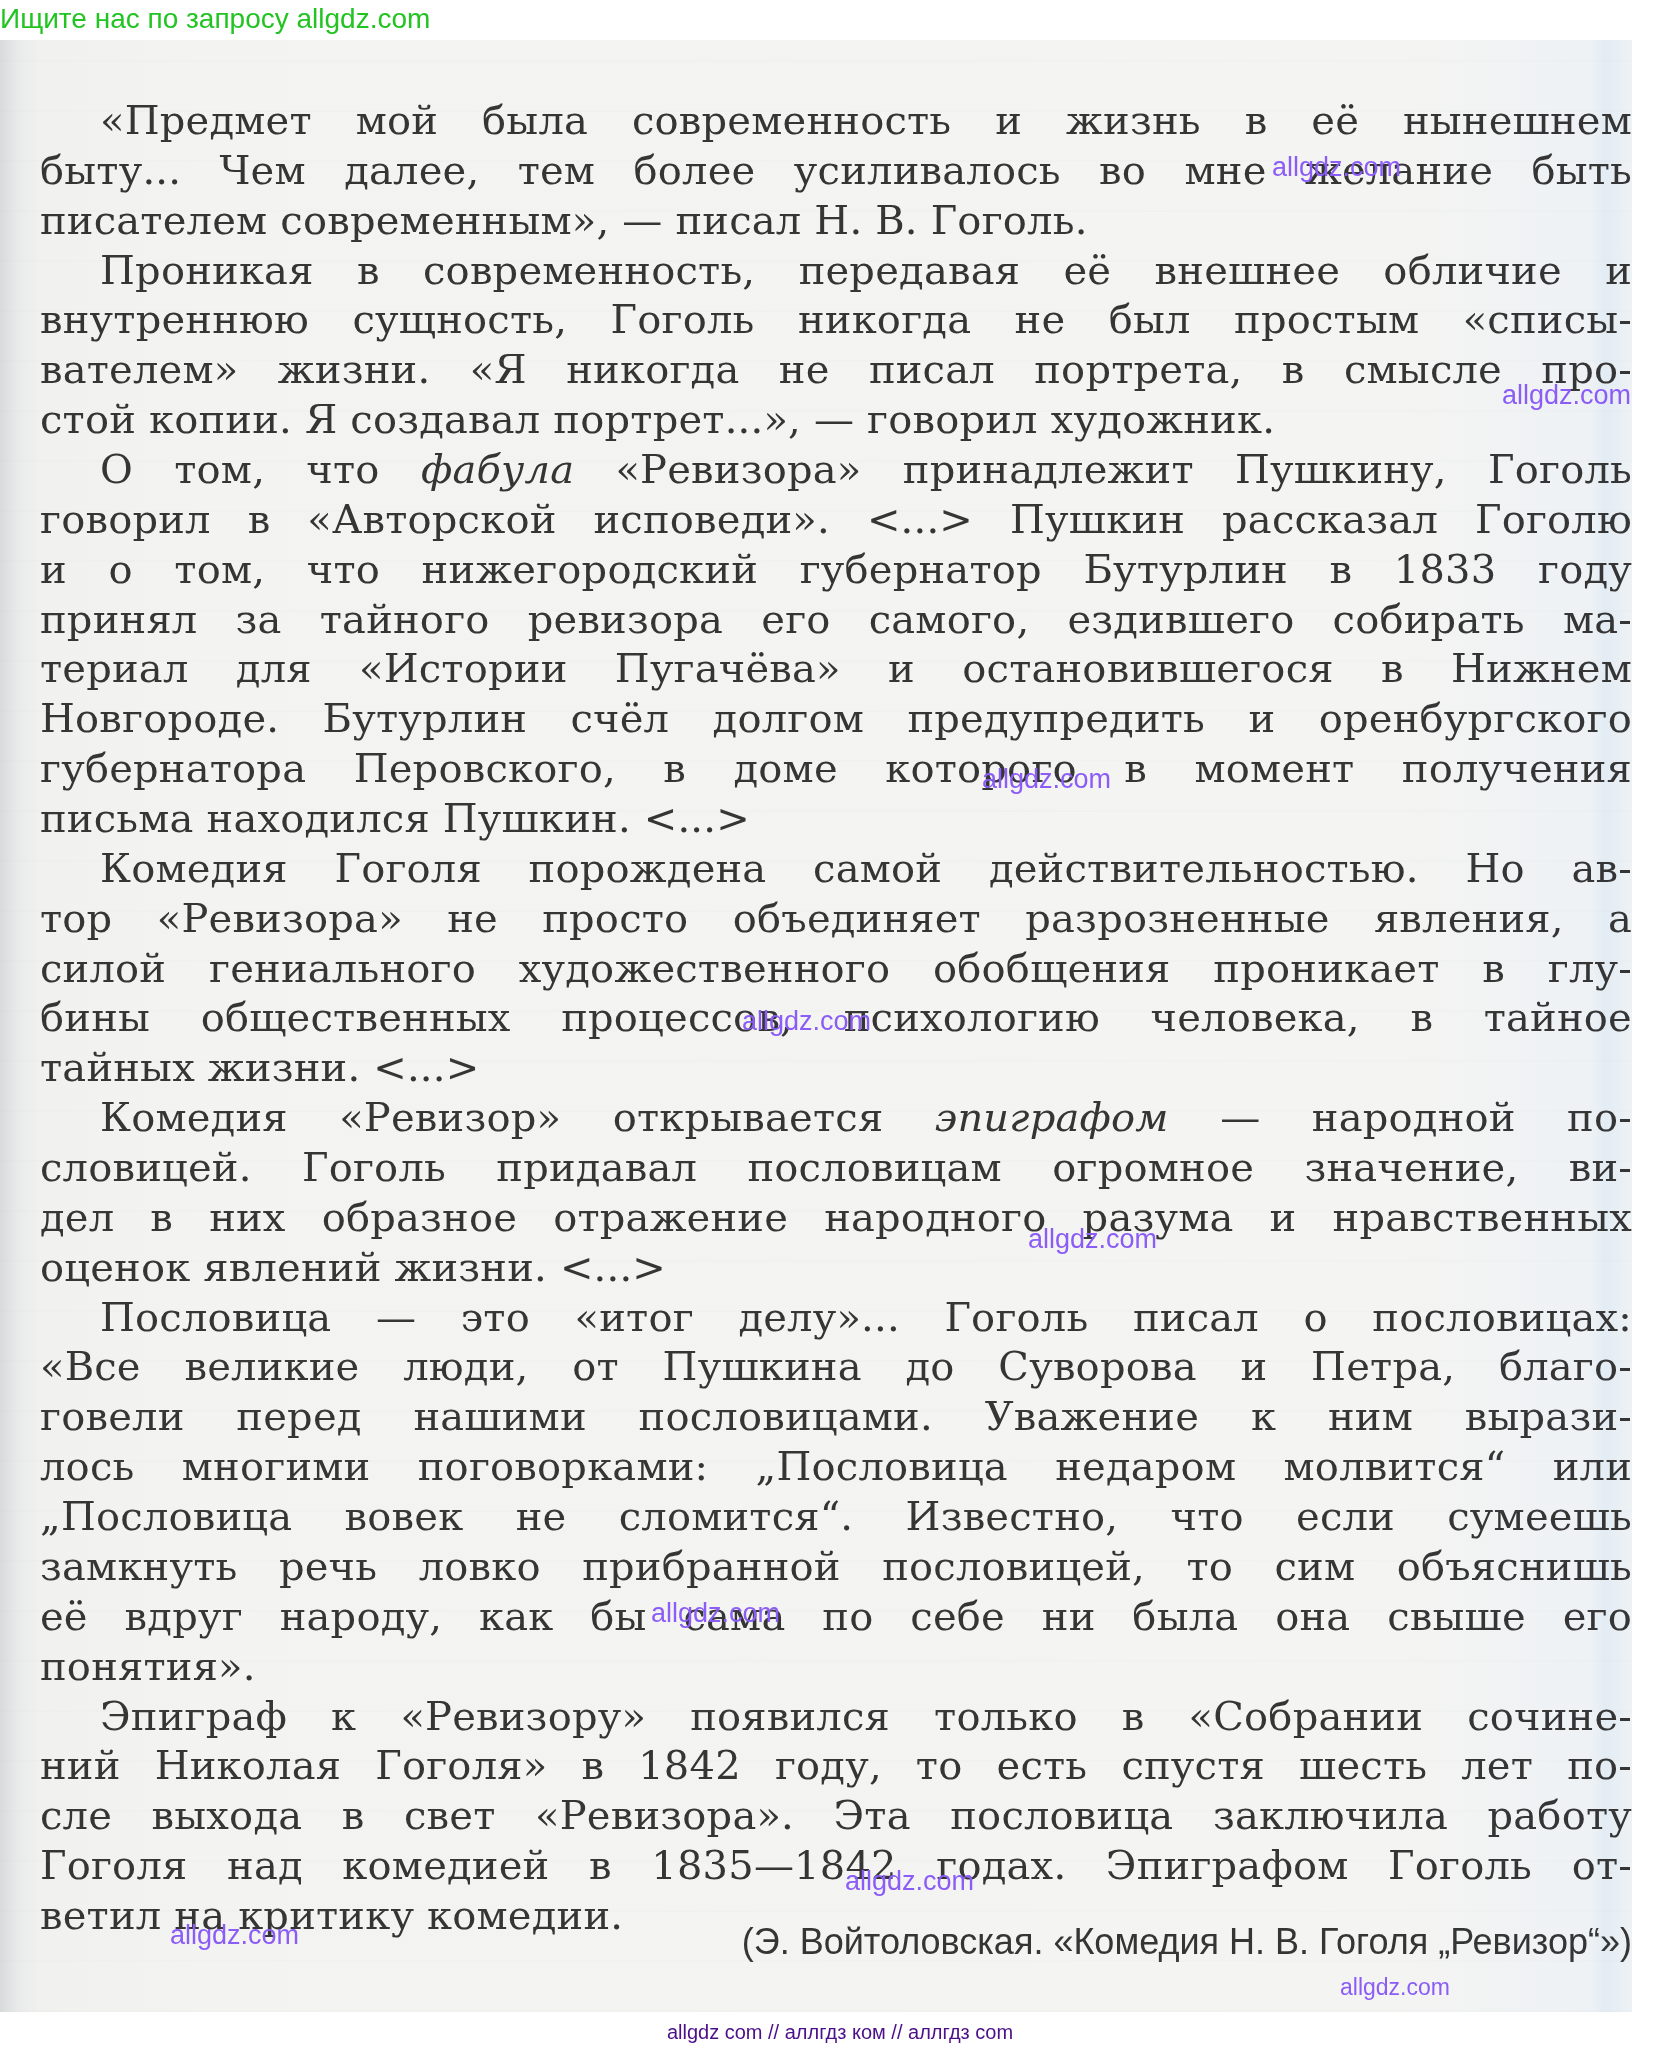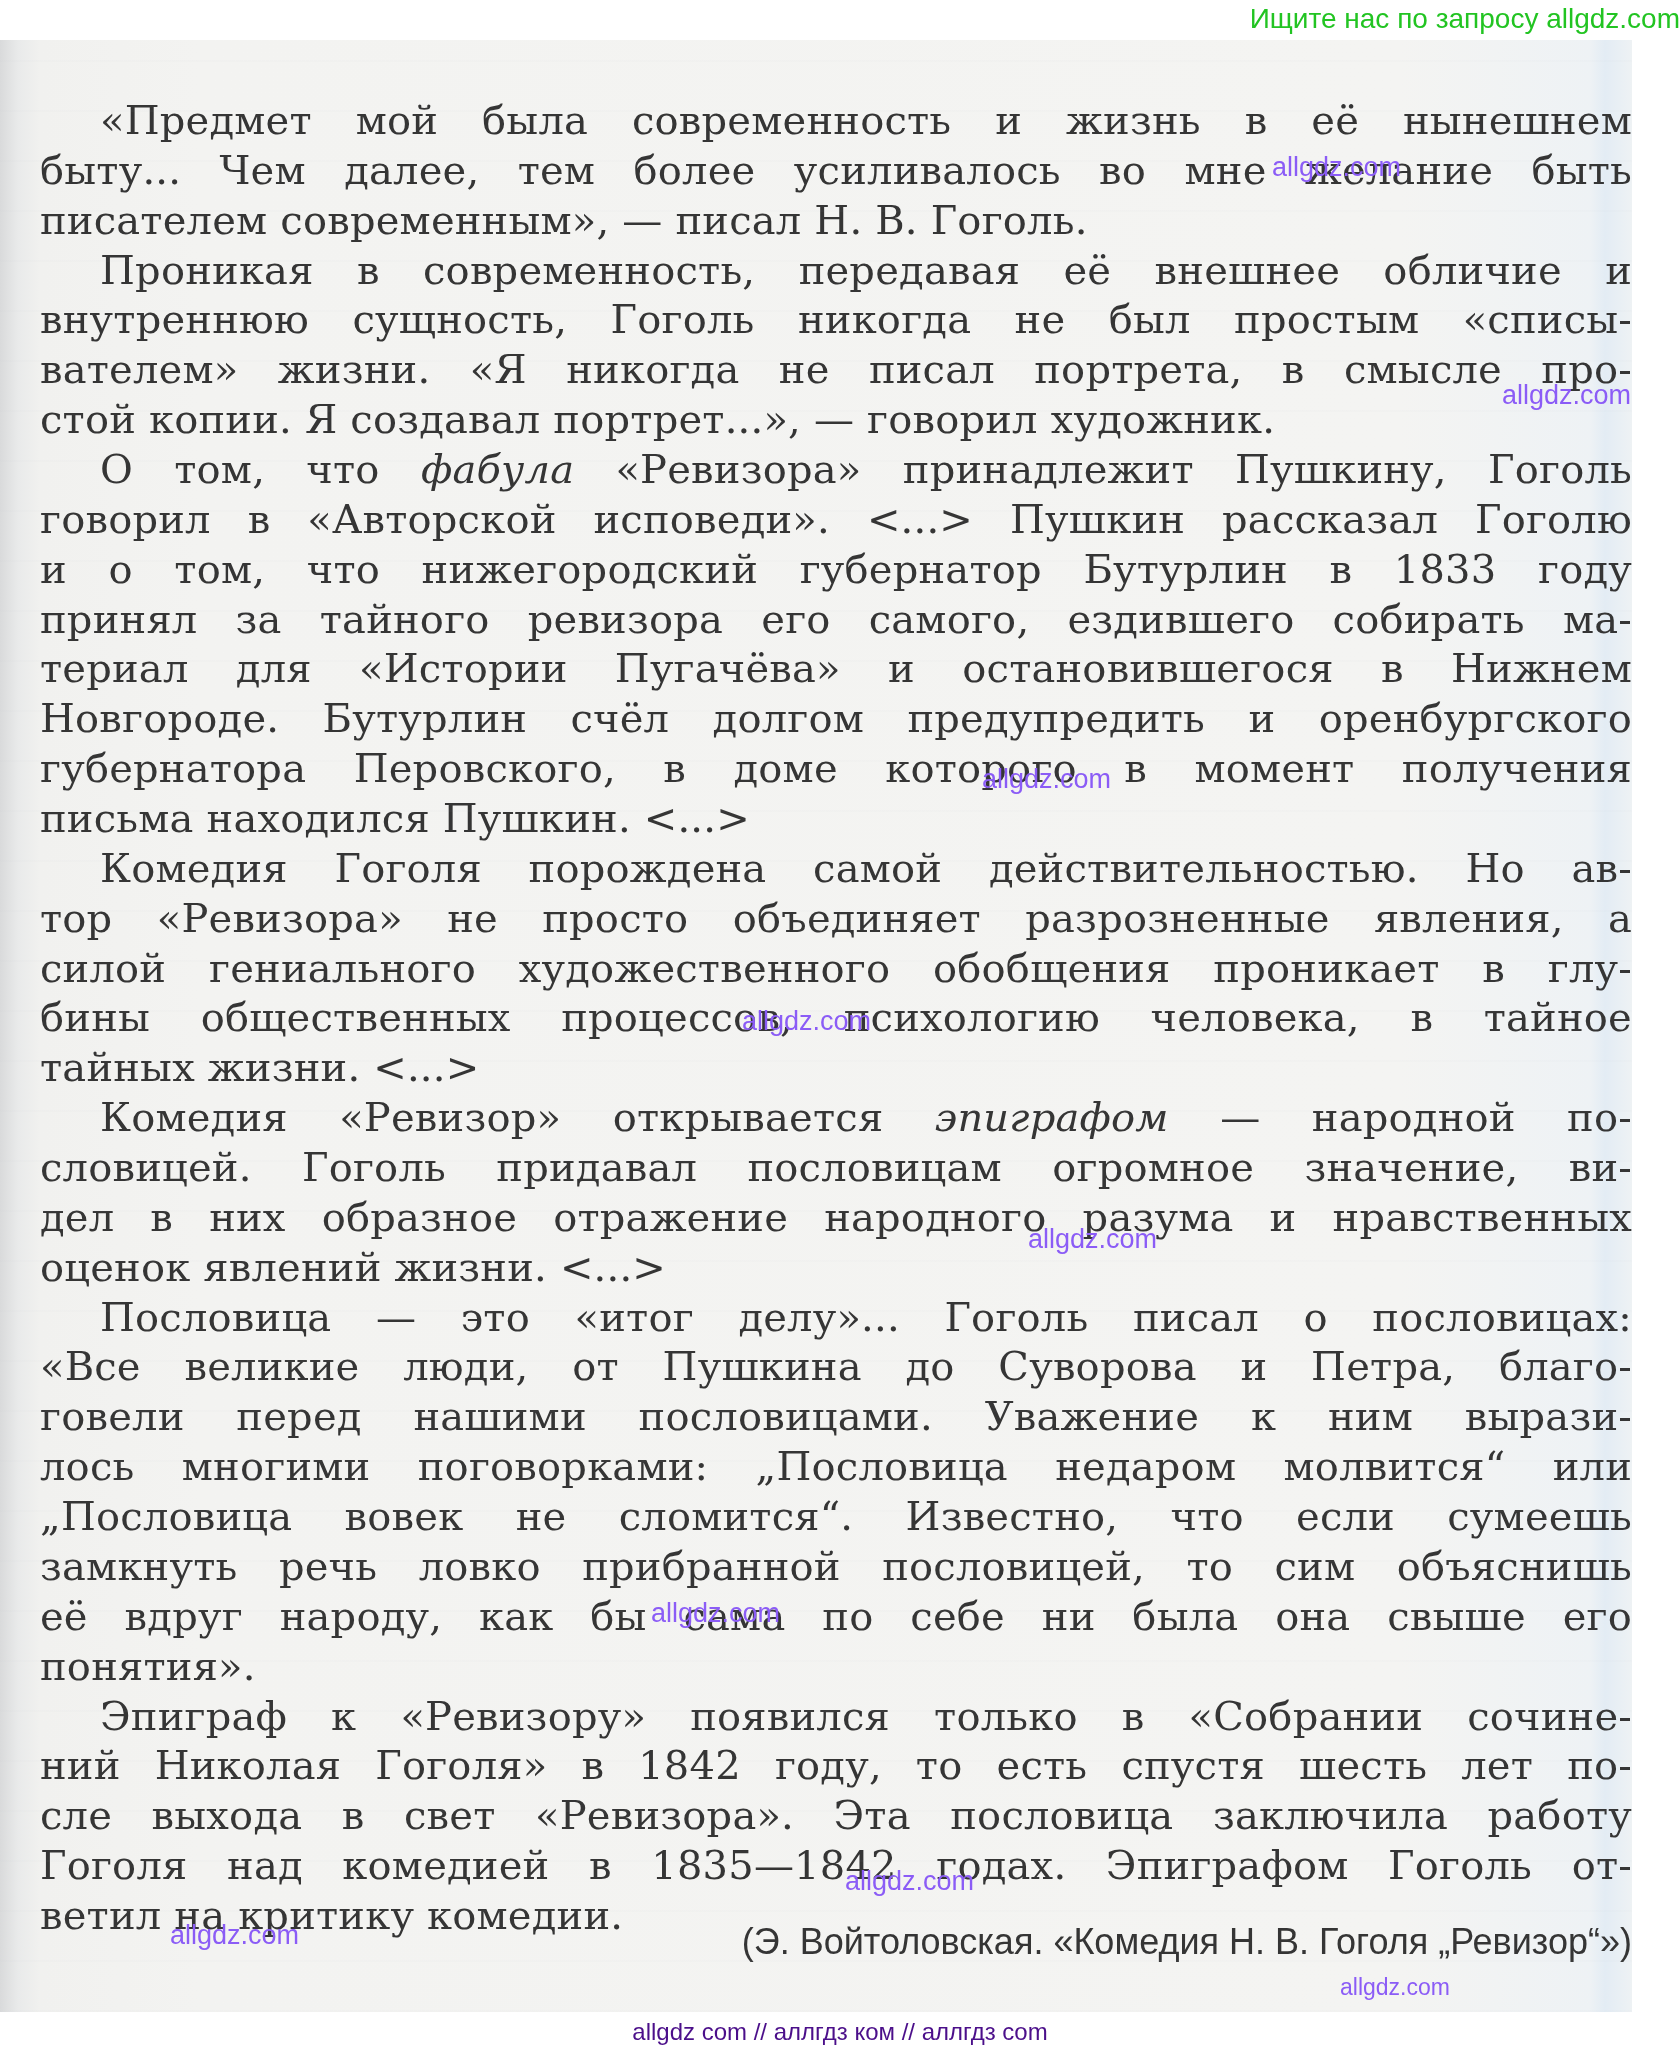--- a/index.html
+++ b/index.html
@@ -12,21 +12,21 @@
     }
     body {
       position: relative;
       font-family: "DejaVu Serif", "Liberation Serif", serif;
     }
     .top-banner {
       position: absolute;
       left: 0; top: 0;
       width: 1680px; height: 40px;
       background: #ffffff;
-      text-align: right;
+      text-align: left;
       font-family: "Liberation Sans", "DejaVu Sans", sans-serif;
       font-size: 28px;
       line-height: 38px;
       color: #22c422;
     }
     .scan {
       position: absolute;
       left: 0; top: 40px;
       width: 1632px; height: 1972px;
       background: linear-gradient(90deg, #d9dadb 0px, #e9eaea 18px, #f1f1ef 40px, #f3f3f1 200px, #f4f4f2 1400px, #eef2f5 1590px, #e3ecf4 1605px, #eef2f4 1632px);
@@ -78,21 +78,21 @@
       white-space: nowrap;
     }
     .wm.small { font-size: 23px; }
     .bottom-banner {
       position: absolute;
       left: 0; top: 2012px;
       width: 1680px; height: 40px;
       background: #ffffff;
       text-align: center;
       font-family: "Liberation Sans", "DejaVu Sans", sans-serif;
-      font-size: 24px;
+      font-size: 20px;
       line-height: 40px;
       color: #4b0f8a;
     }
   </style>
 </head>
 <body>
 
 <div class="top-banner">
   <span>Ищите нас по запросу allgdz.com</span>
 </div>

